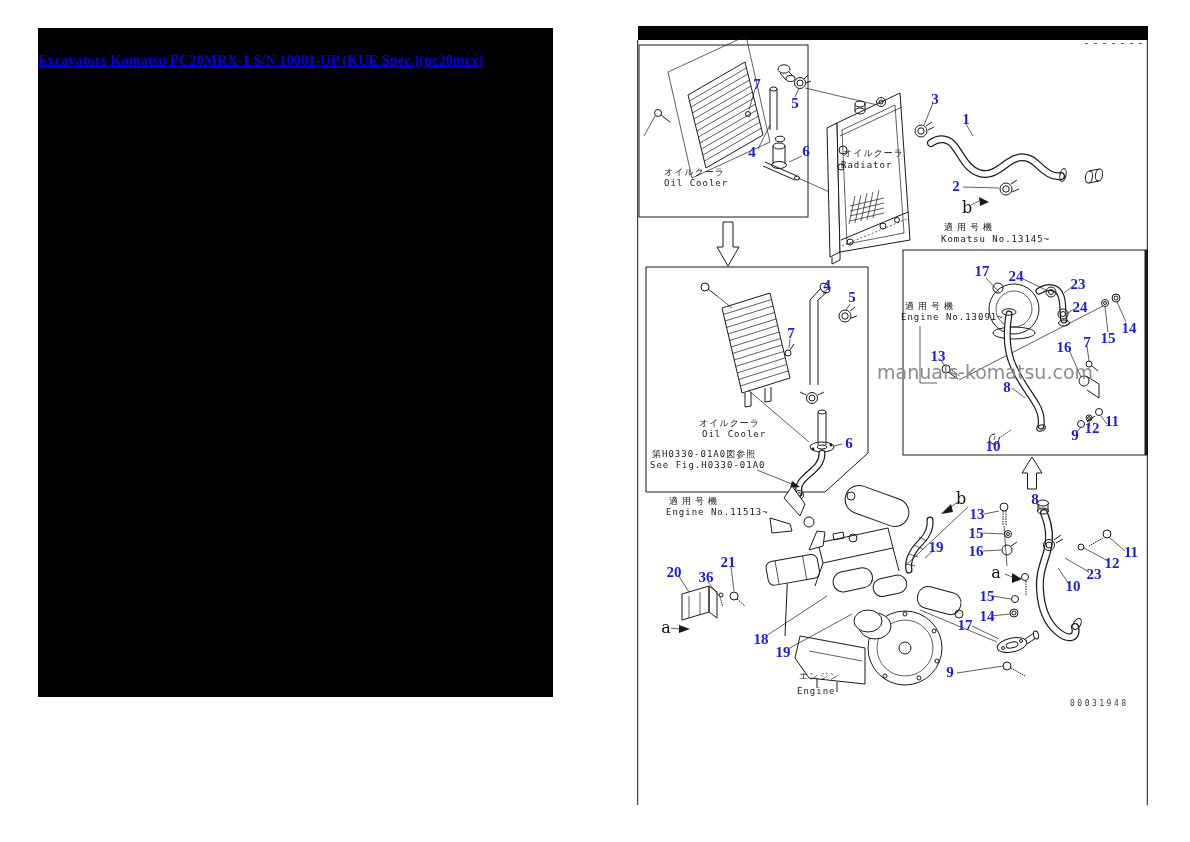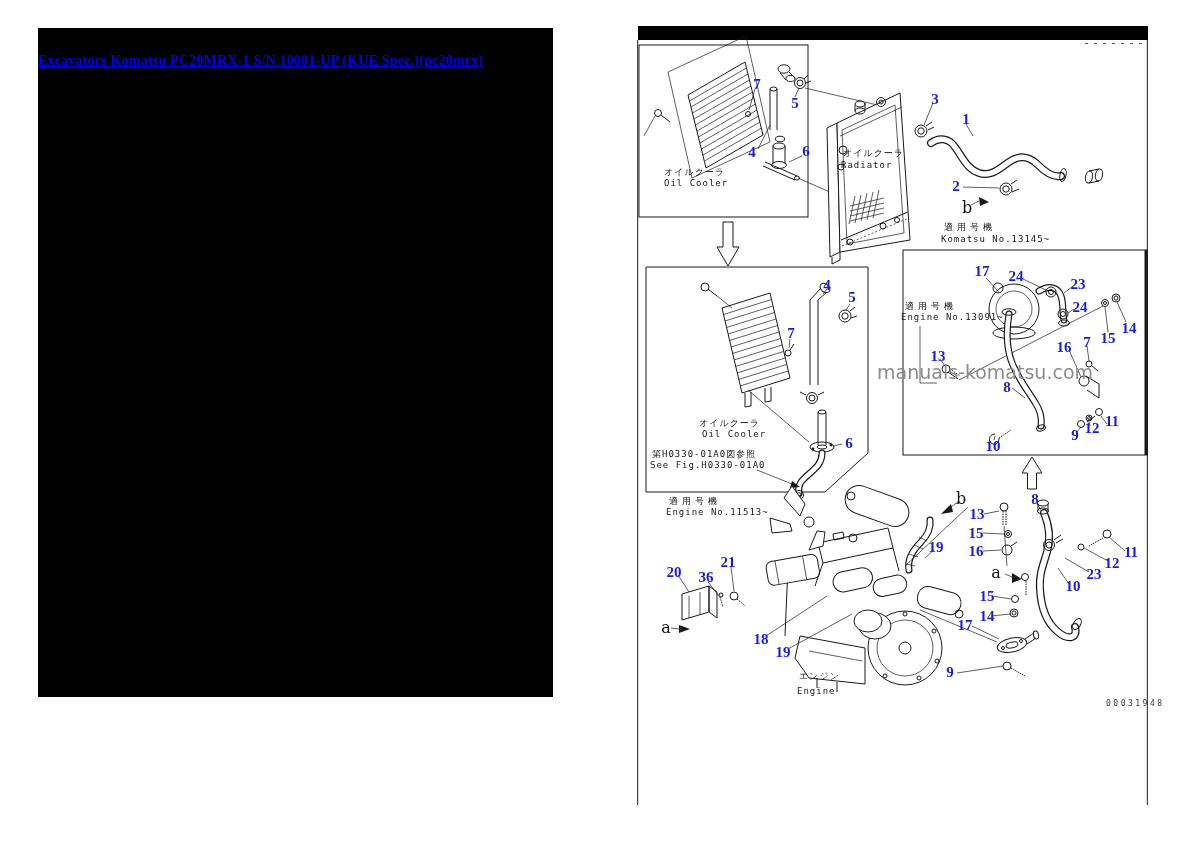--- a/index.html
+++ b/index.html
@@ -13,21 +13,21 @@
   #blackout{left:38px;top:28px;width:515px;height:669px;background:#000;}
   #crumb{left:38px;top:41px;z-index:5;font:bold 14px "Liberation Serif",serif;
          color:var(--link);text-decoration:underline;white-space:nowrap;letter-spacing:.2px;margin-top:12px;}
   
   #art{left:637px;top:26px;width:511px;height:784px;}
   .dlabel{position:absolute;font:9px "DejaVu Sans Mono",monospace;color:#161616;
           white-space:nowrap;letter-spacing:1px;z-index:3;}
   .jpwide{letter-spacing:4px;text-align:center;}
   #watermark{left:877px;top:361px;font:19px "DejaVu Sans",sans-serif;color:var(--wm);
              z-index:6;white-space:nowrap;}
-  #docid{left:1106px;top:699px;font:8px "DejaVu Sans Mono",monospace;color:#3a3a3a;
+  #docid{left:1070px;top:699px;font:8px "DejaVu Sans Mono",monospace;color:#3a3a3a;
          letter-spacing:2.5px;z-index:3;white-space:nowrap;}
   .callout{position:absolute;transform:translate(-50%,-50%);z-index:4;
            font:bold 15px "Liberation Serif",serif;color:var(--callout);white-space:nowrap;}
   .refletter{position:absolute;transform:translate(-50%,-50%);z-index:4;
              font:16px "DejaVu Serif",serif;color:#111;}
   
   svg .ln{stroke:var(--line);stroke-width:1;fill:none;}
   svg .thin{stroke:var(--line);stroke-width:.7;fill:none;}
   svg .solidw{stroke:var(--line);stroke-width:1;fill:#ffffff;}
   svg .hoseO{stroke:var(--line);stroke-width:8;fill:none;stroke-linecap:round;}

